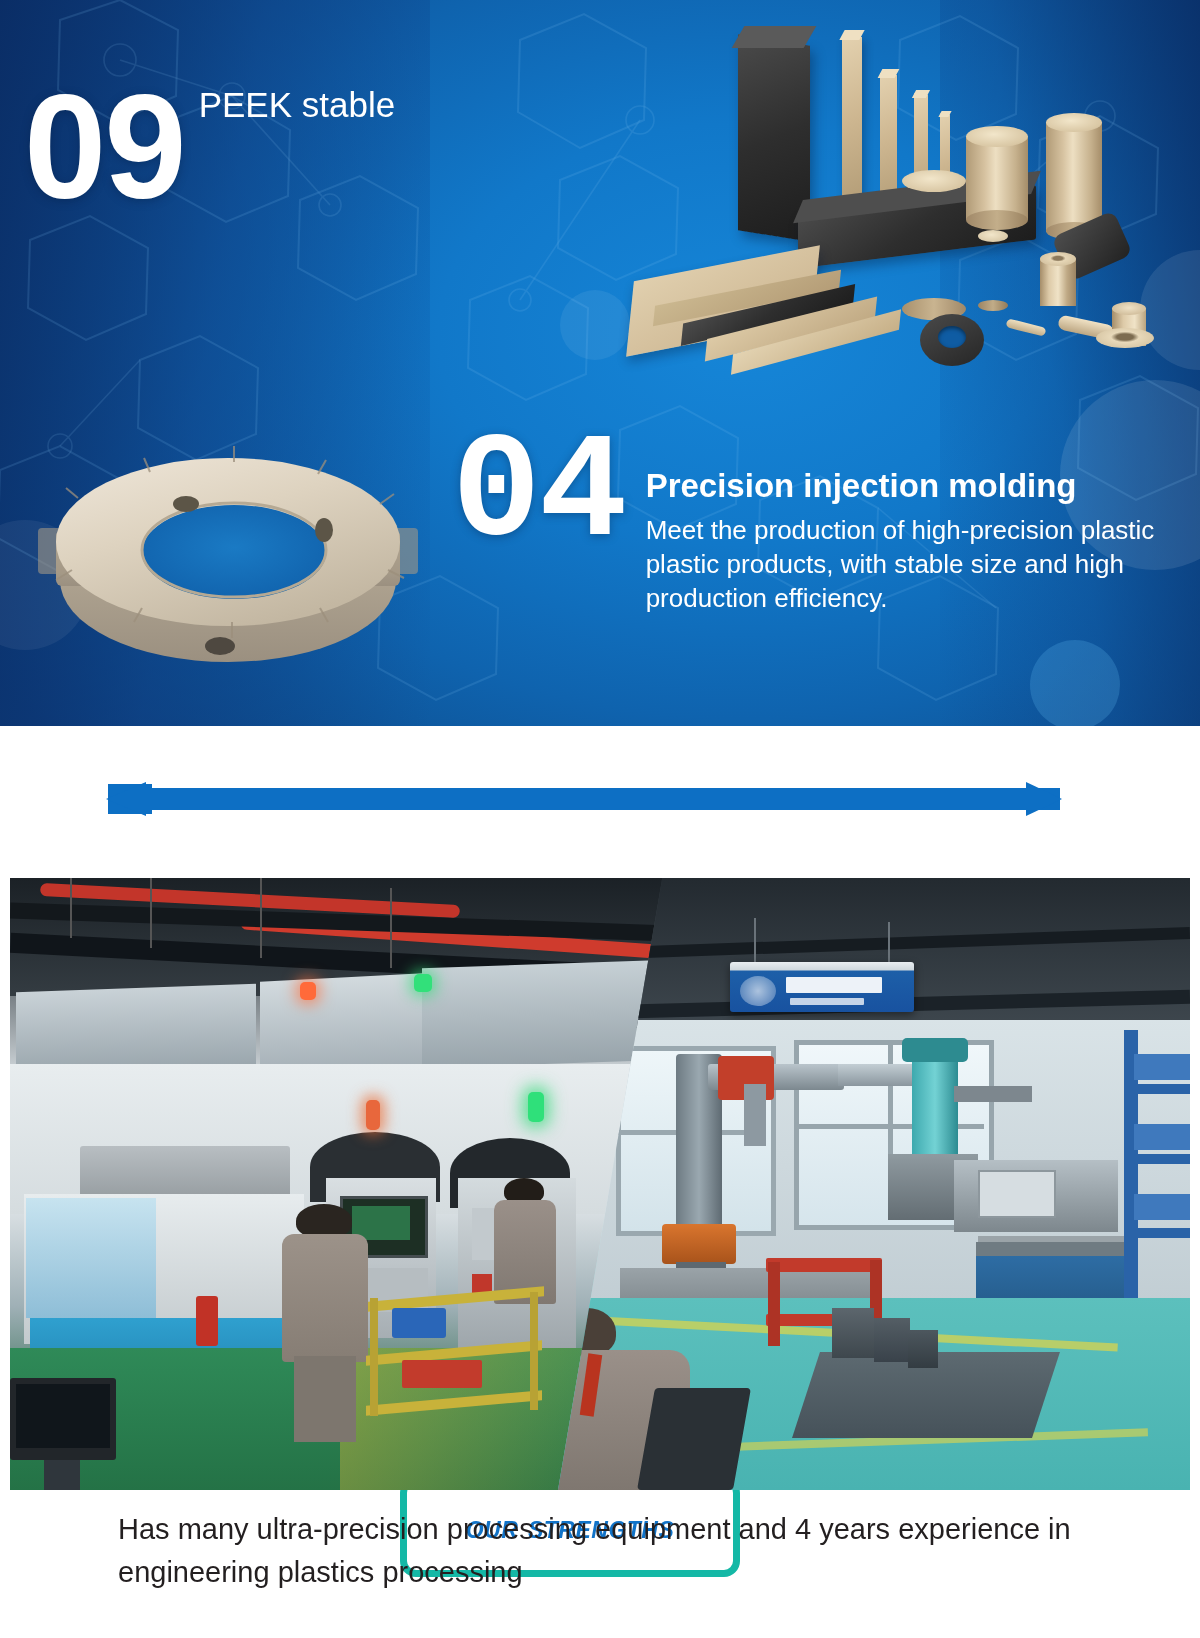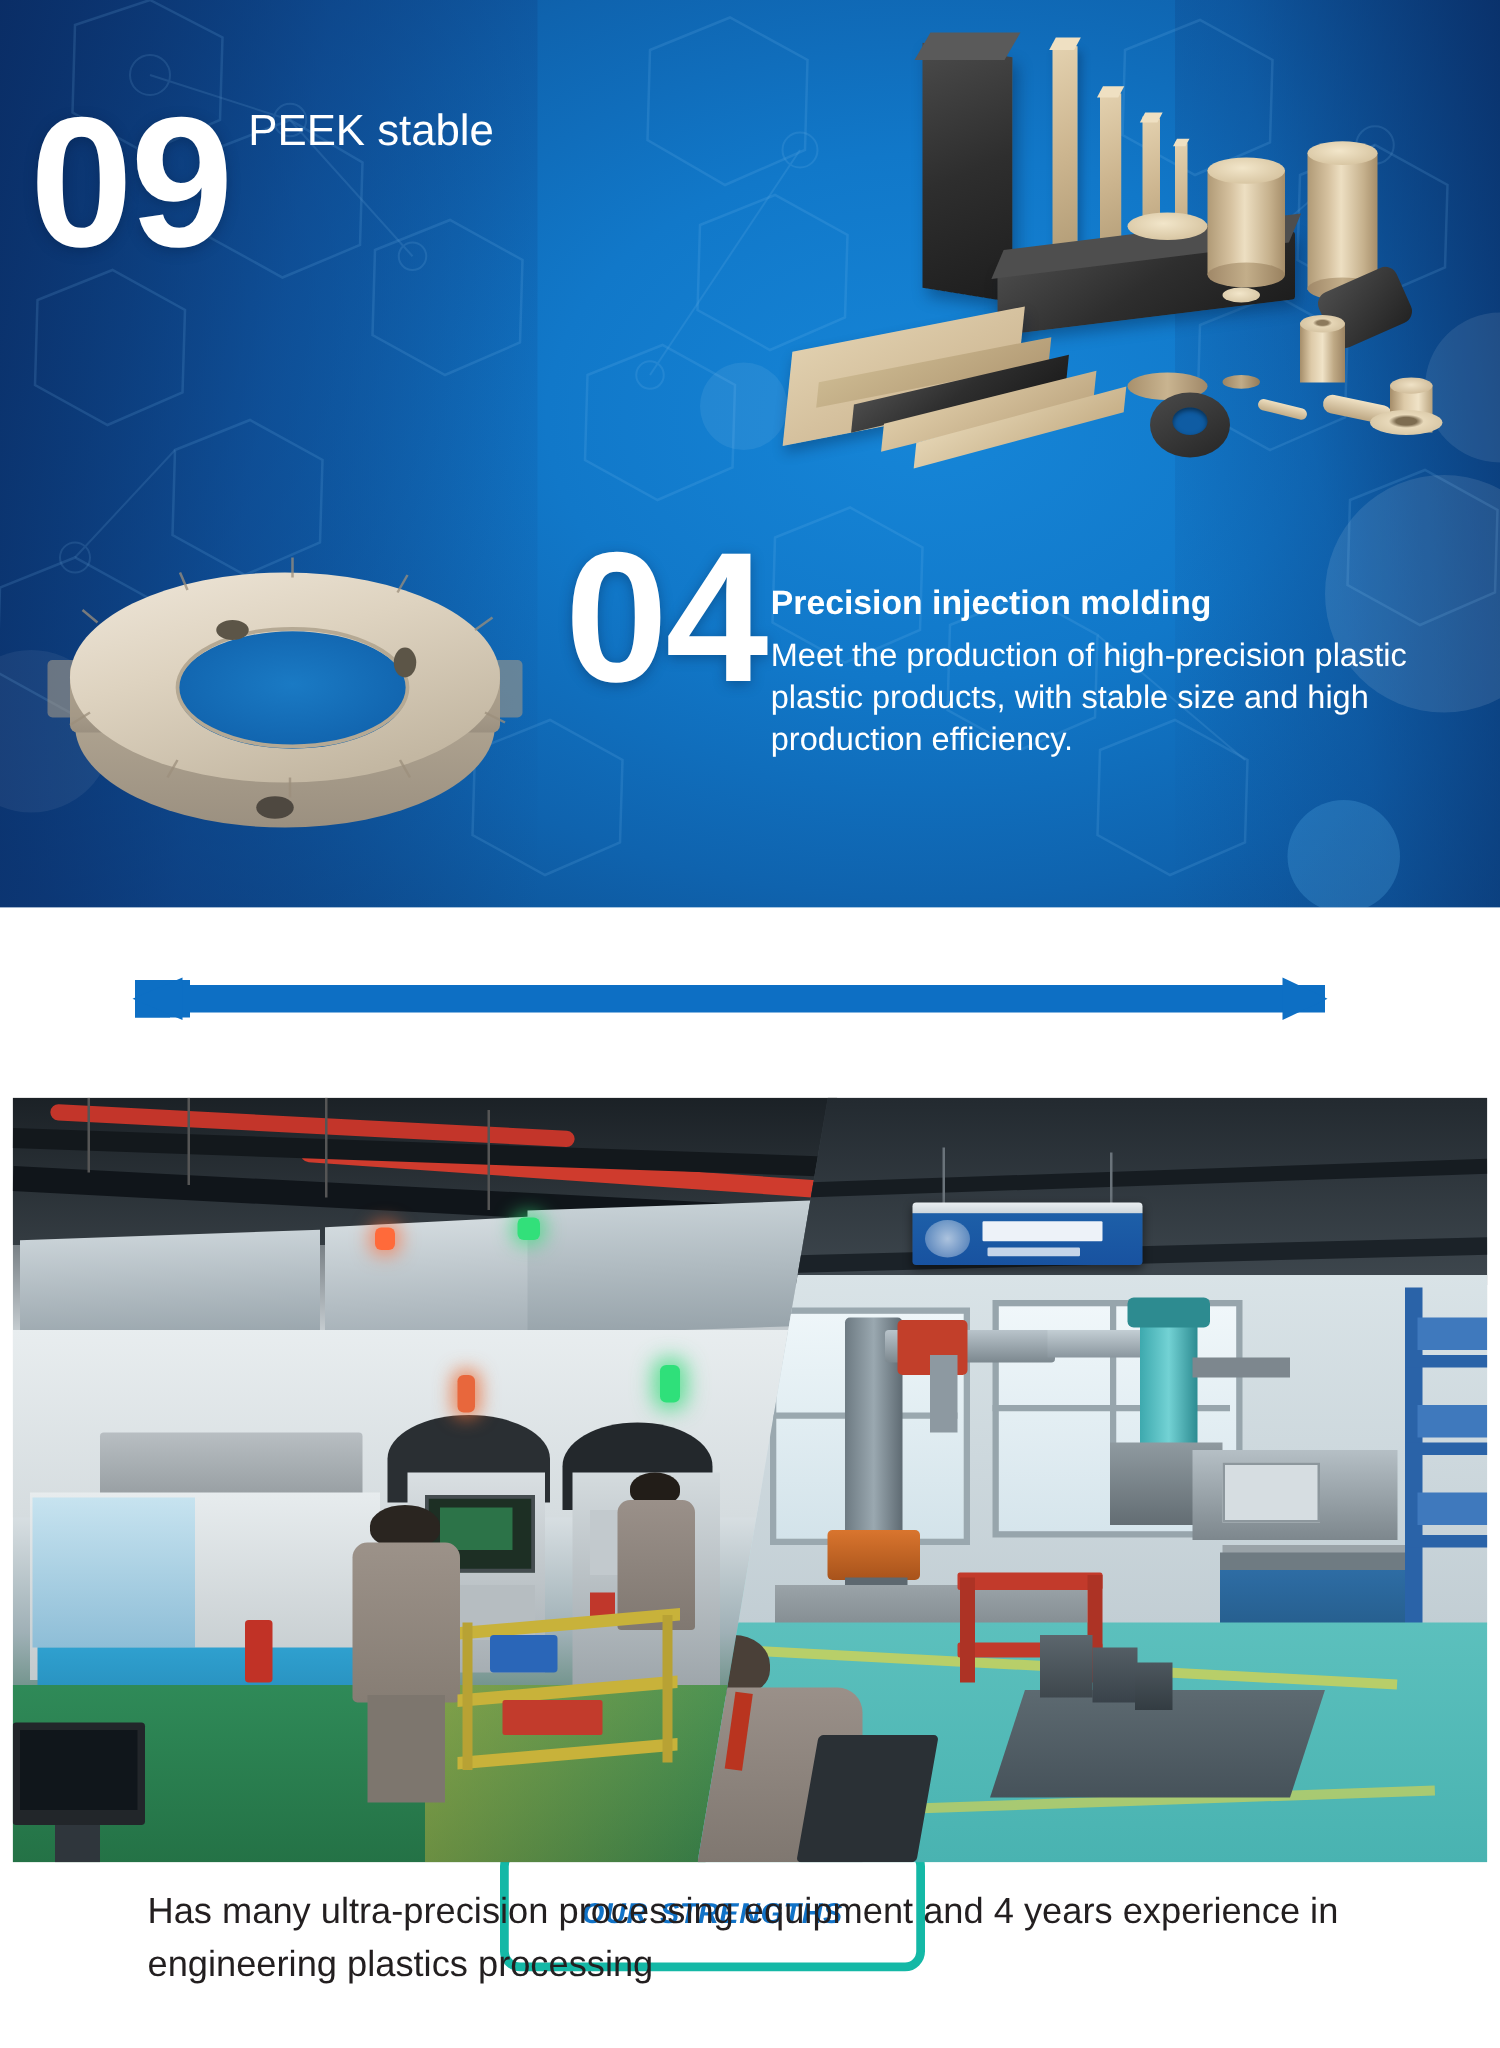--- a/index.html
+++ b/index.html
@@ -85,23 +85,23 @@
   }
 
   
   .feat04 {
     position: absolute;
     left: 452px; top: 430px;
     width: 720px;
     display: flex;
     align-items: flex-start;
   }
-  .feat04 .bignum { font-size: 148px; margin-right: 4px; margin-top: 0px; }
+  .feat04 .bignum { font-size: 148px; margin-right: 20px; margin-top: 0px; font-family: Liberation Mono, monospace; }
   .feat04 .feat-title {
-    font-size: 27px;
+    font-size: 33px;
     font-weight: bold;
     margin: 30px 0 10px 0;
   }
   .feat04 .feat-desc { font-size: 26px; line-height: 1.3; }
 
   
   .peek-art {
     position: absolute;
     left: 620px; top: 18px;
     width: 575px; height: 365px;

